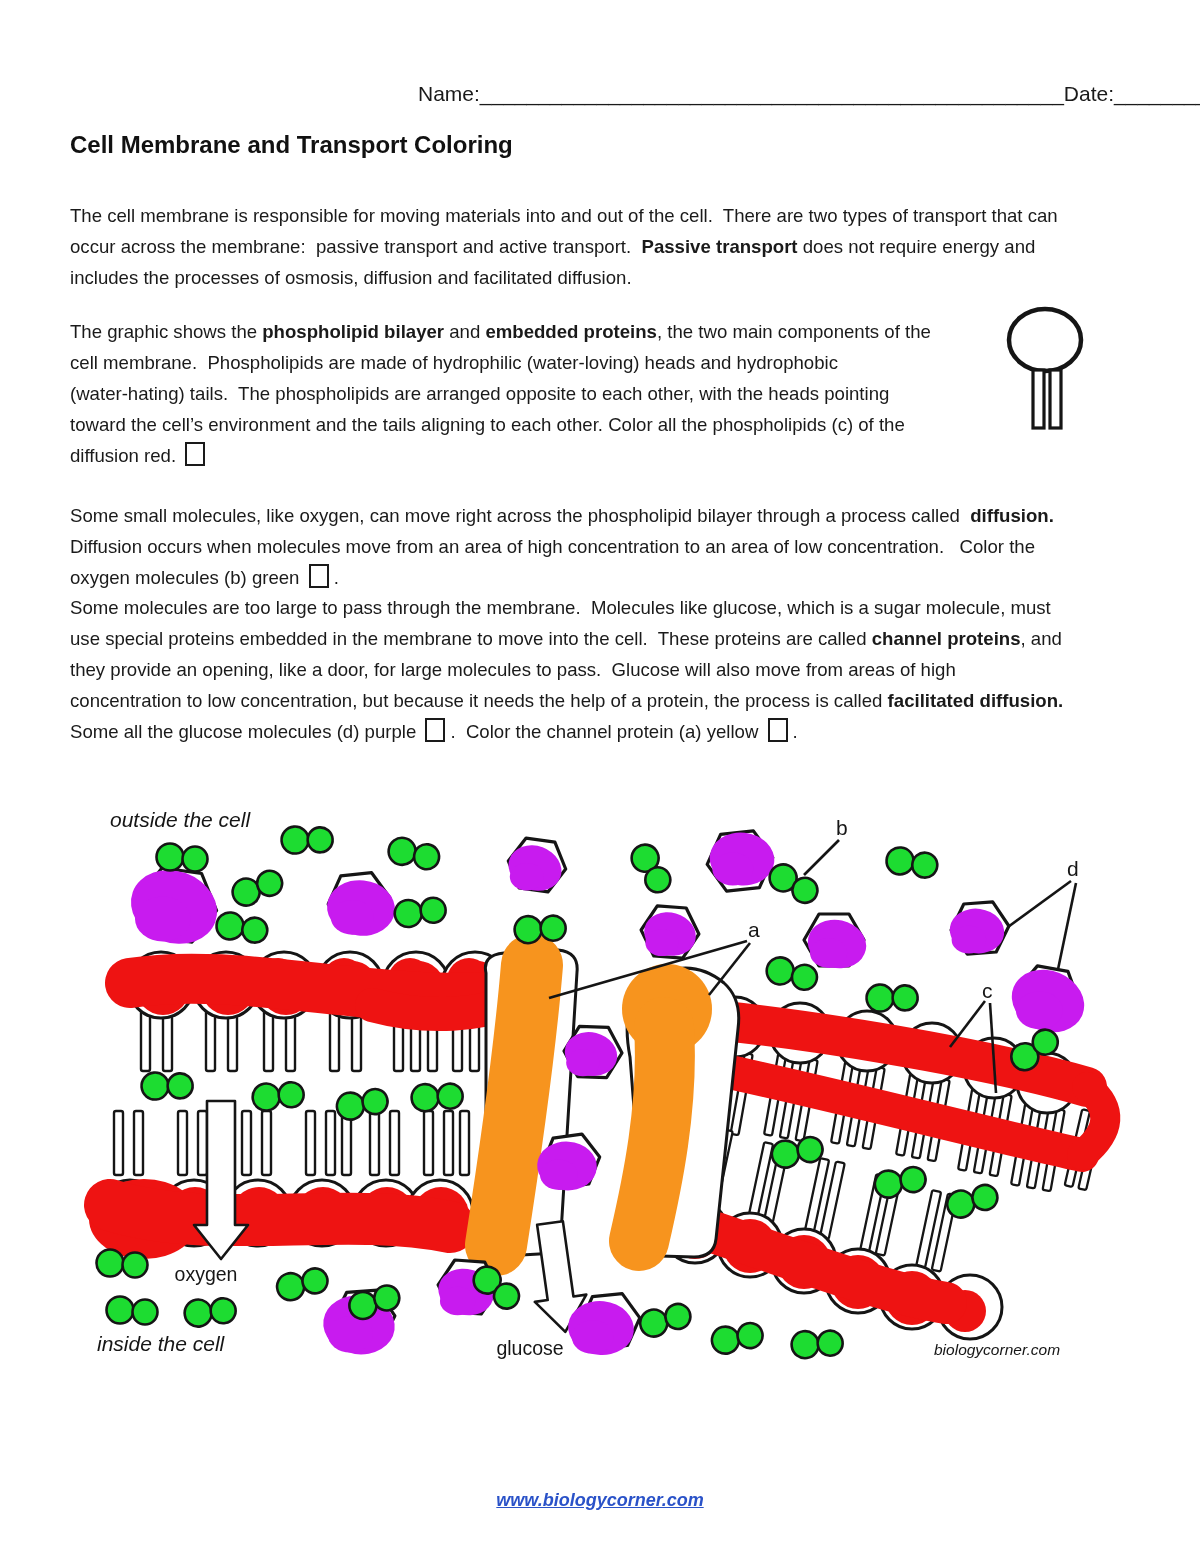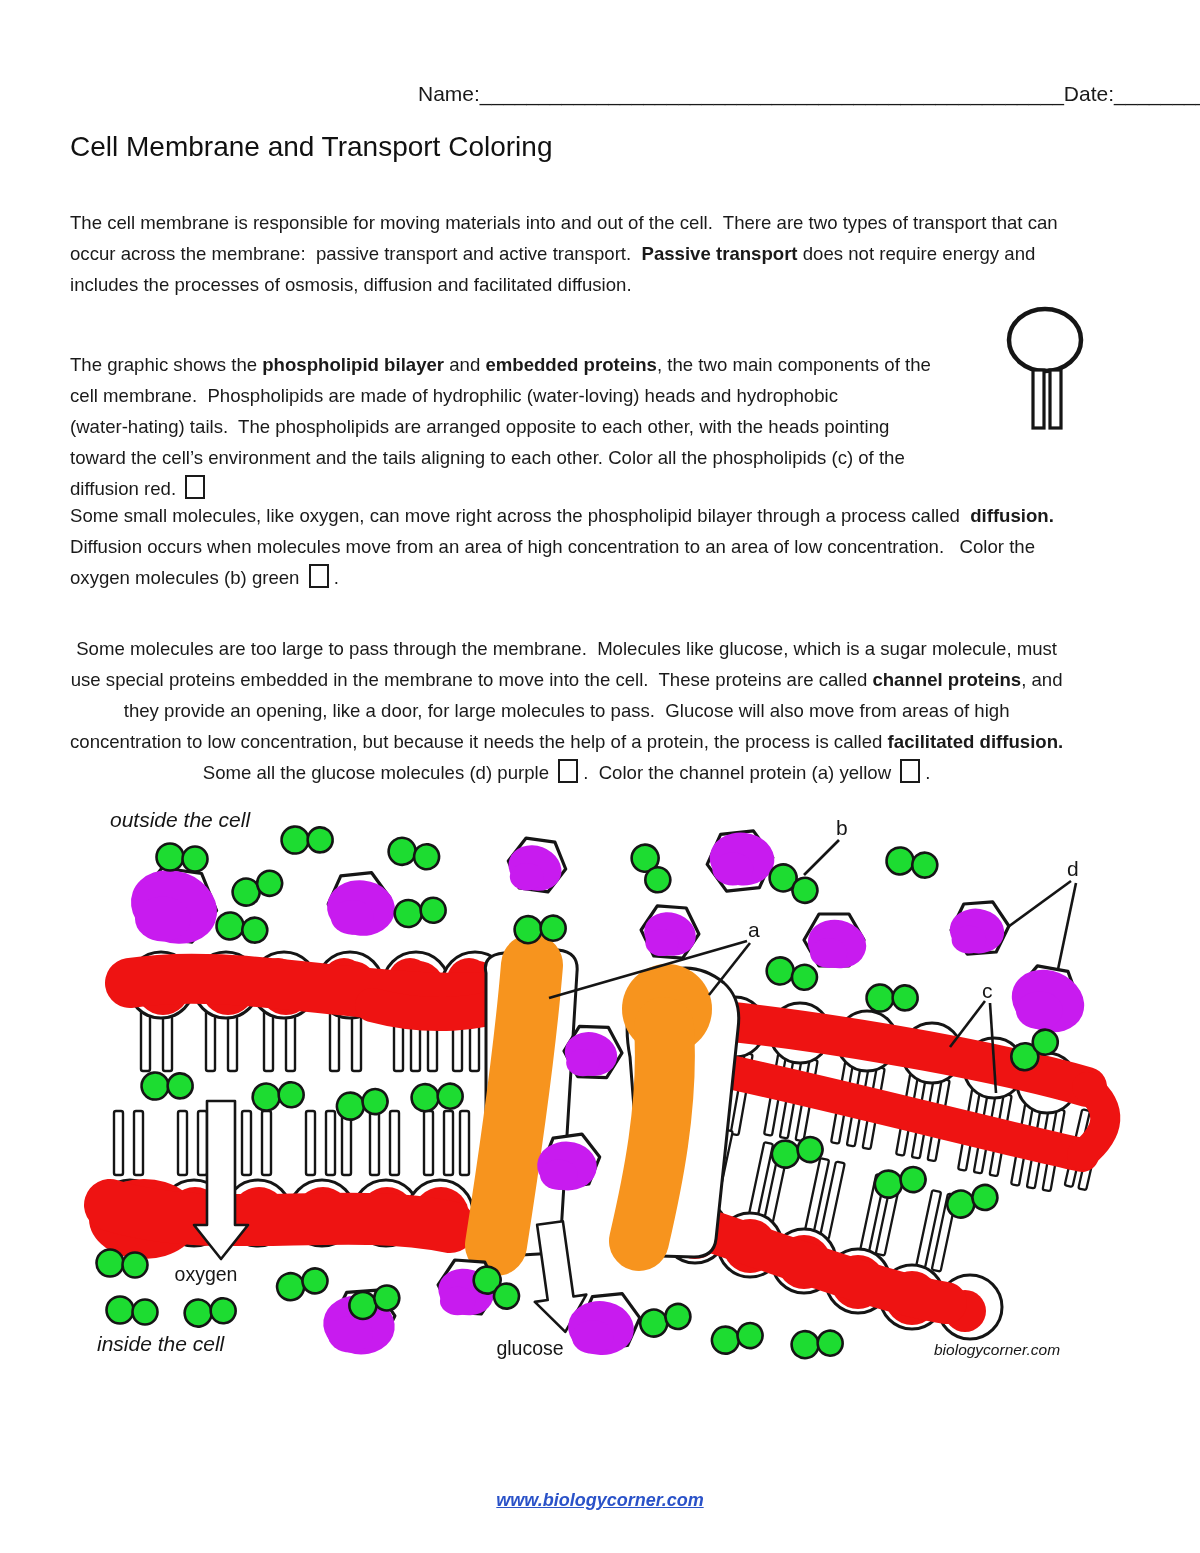--- a/index.html
+++ b/index.html
@@ -1,19 +1,19 @@
 <!DOCTYPE html>
 <html><head>
 <meta charset="utf-8">
 <style>
   html,body{margin:0;padding:0;background:#fff;}
   .page{position:relative;width:1200px;height:1553px;background:#fff;overflow:hidden;
         font-family:"Liberation Sans",sans-serif;color:#1a1a1a;}
   .hdr{position:absolute;left:418px;top:82px;font-size:21px;white-space:pre;color:#1a1a1a;}
-  .title{position:absolute;left:70px;top:131px;font-size:28px;font-weight:normal;color:#111;}
+  .title{position:absolute;left:70px;top:131px;font-size:24px;font-weight:bold;color:#111;}
   .para{position:absolute;left:70px;}
   .tline{height:31px;line-height:31px;font-size:18.6px;white-space:pre;}
   .tline .b{font-weight:bold;}
   .cbox{display:inline-block;width:16px;height:20px;border:2.4px solid #1a1a1a;
         vertical-align:-4px;margin:0 5px 0 4px;background:#fff;}
   .phosfig{position:absolute;left:1000px;top:300px;}
   .diagram{position:absolute;left:82px;top:795px;}
   svg text{font-family:"Liberation Sans",sans-serif;fill:#161616;}
   svg text.it{font-style:italic;}
   .footer{position:absolute;left:0;top:1490px;width:100%;text-align:center;}
@@ -22,38 +22,38 @@
 </head>
 <body>
 
 <div class="page">
 
   <div class="hdr"><span>Name:</span><span>__________________________________________________</span><span>Date:</span><span>________</span></div>
 
   <div class="title">Cell Membrane and Transport Coloring</div>
 
   <div id="paras">
-      <div class="para" style="top: 200px; margin-top: 7px;">
+      <div class="para" style="top: 200px;">
         <div class="tline"><span>The cell membrane is responsible for moving materials into and out of the cell.  There are two types of transport that can</span></div>
         <div class="tline"><span>occur across the membrane:  passive transport and active transport.  </span><span class="b">Passive transport</span><span> does not require energy and</span></div>
         <div class="tline"><span>includes the processes of osmosis, diffusion and facilitated diffusion.</span></div>
       </div>
-      <div class="para" style="top: 316px; margin-top: 33px;">
+      <div class="para" style="top: 316px;">
         <div class="tline"><span>The graphic shows the </span><span class="b">phospholipid bilayer</span><span> and </span><span class="b">embedded proteins</span><span>, the two main components of the</span></div>
         <div class="tline"><span>cell membrane.  Phospholipids are made of hydrophilic (water-loving) heads and hydrophobic</span></div>
         <div class="tline"><span>(water-hating) tails.  The phospholipids are arranged opposite to each other, with the heads pointing</span></div>
         <div class="tline"><span>toward the cell’s environment and the tails aligning to each other. Color all the phospholipids (c) of the</span></div>
         <div class="tline"><span>diffusion red. </span><span class="cbox"></span></div>
       </div>
       <div class="para" style="top: 500px;">
         <div class="tline"><span>Some small molecules, like oxygen, can move right across the phospholipid bilayer through a process called  </span><span class="b">diffusion.</span></div>
         <div class="tline"><span>Diffusion occurs when molecules move from an area of high concentration to an area of low concentration.   Color the</span></div>
         <div class="tline"><span>oxygen molecules (b) green </span><span class="cbox"></span><span>.</span></div>
       </div>
-      <div class="para" style="top: 633px; text-align: center;">
+      <div class="para" style="top: 592px;">
         <div class="tline"><span>Some molecules are too large to pass through the membrane.  Molecules like glucose, which is a sugar molecule, must</span></div>
         <div class="tline"><span>use special proteins embedded in the membrane to move into the cell.  These proteins are called </span><span class="b">channel proteins</span><span>, and</span></div>
         <div class="tline"><span>they provide an opening, like a door, for large molecules to pass.  Glucose will also move from areas of high</span></div>
         <div class="tline"><span>concentration to low concentration, but because it needs the help of a protein, the process is called </span><span class="b">facilitated diffusion.</span></div>
         <div class="tline"><span>Some all the glucose molecules (d) purple </span><span class="cbox"></span><span>.  Color the channel protein (a) yellow </span><span class="cbox"></span><span>.</span></div>
       </div>
     </div>
 
   <div class="phosfig">
     <svg width="95" height="135" viewBox="0 0 95 135">

